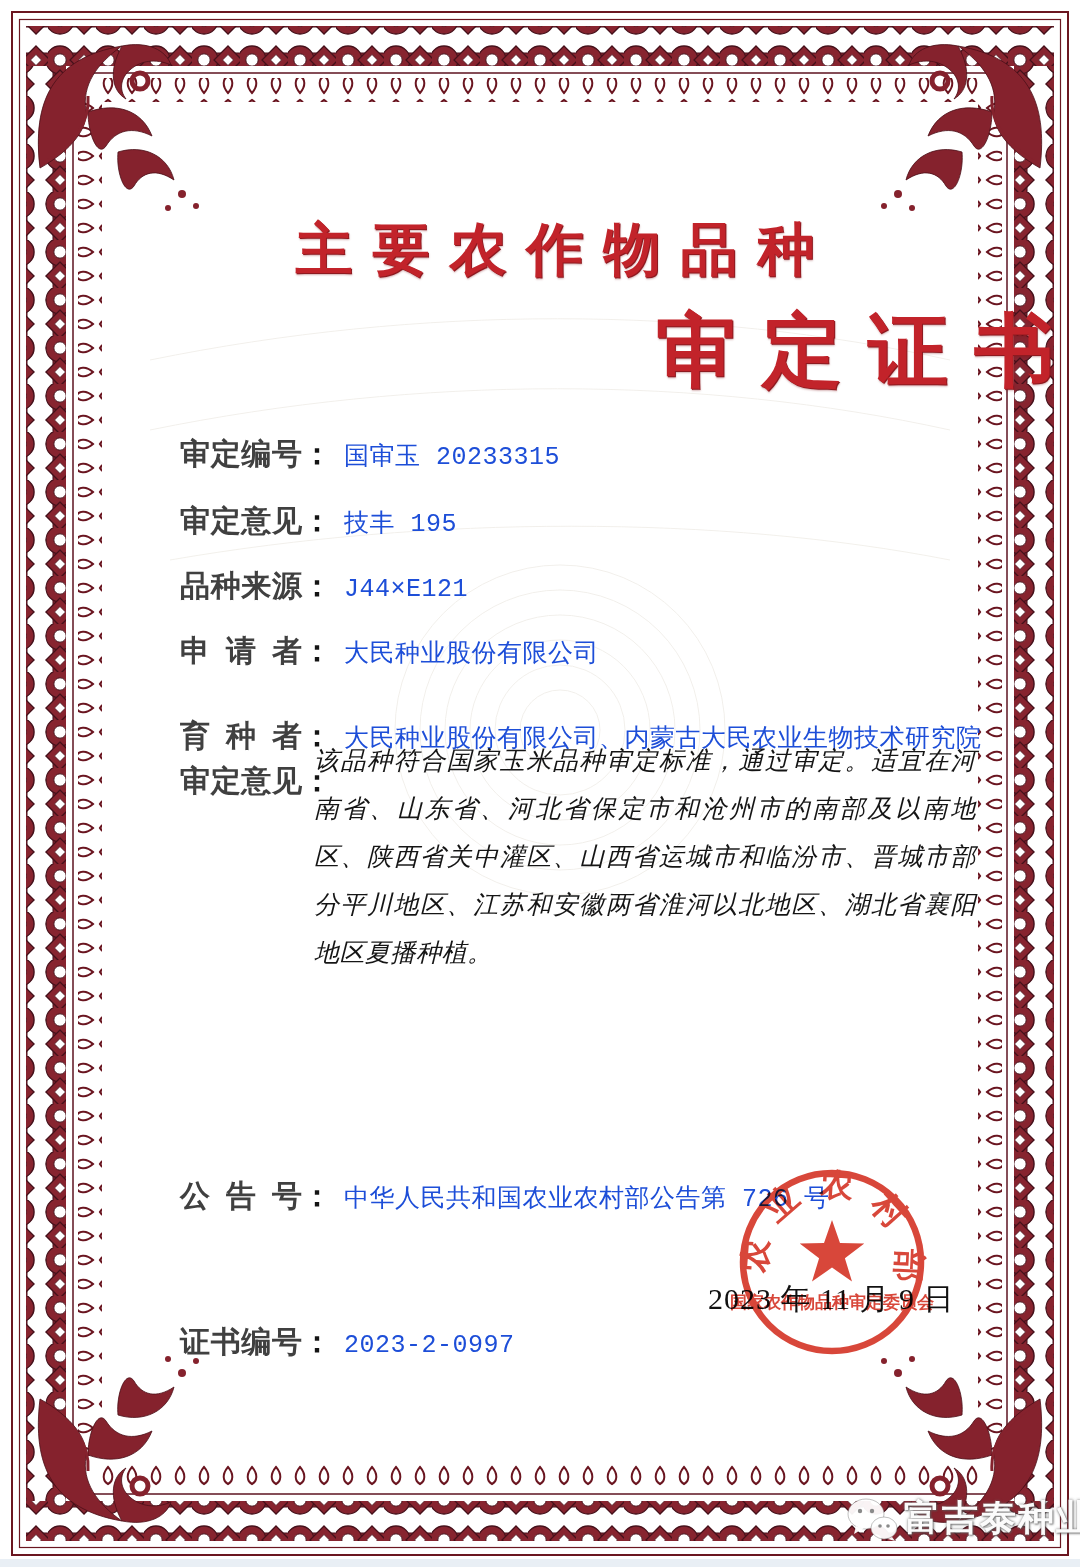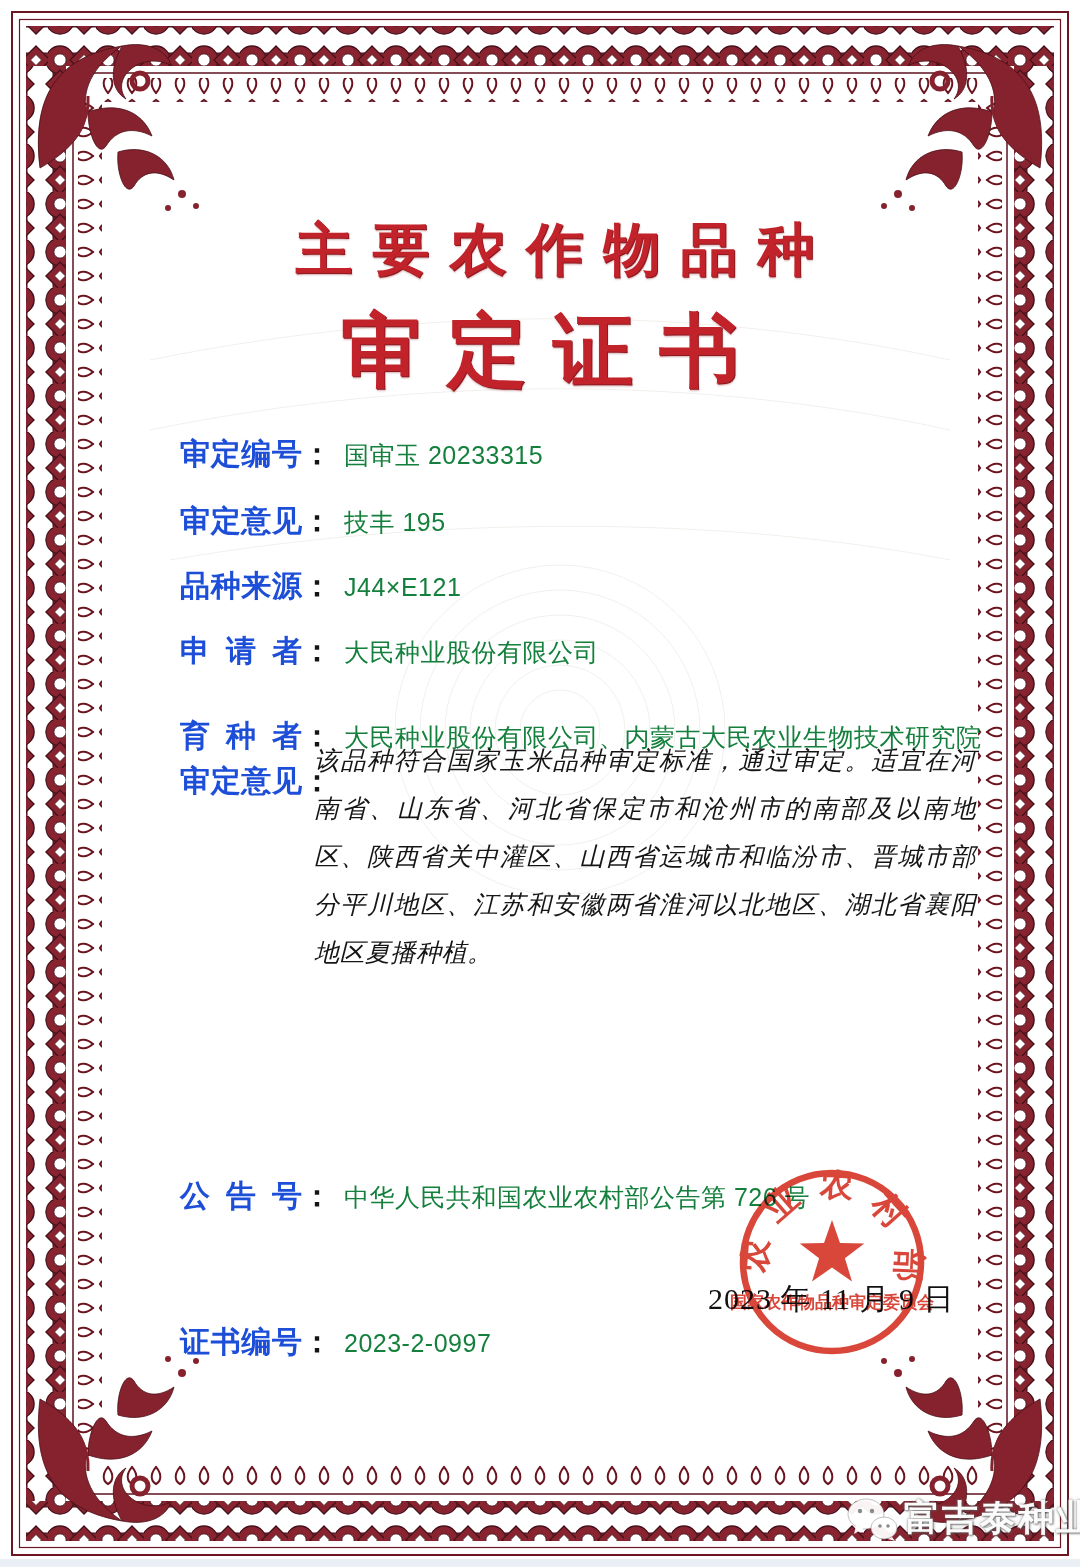--- a/index.html
+++ b/index.html
@@ -11,32 +11,32 @@
   .page{position:absolute;inset:0;}
   .frame{position:absolute;left:0;top:0;z-index:1;}
   .content{position:absolute;inset:0;z-index:2;}
   .title{
     position:absolute;left:0;width:100%;text-align:center;
     font-family:"Liberation Serif",serif;font-weight:bold;
     color:#c2232a;text-shadow:1px 1px 0 #8e1a20,1px 2px 2px rgba(130,20,25,.35);
     white-space:nowrap;
   }
   .t1{top:212px;font-size:57px;letter-spacing:20px;text-indent:20px;padding-left:15px;}
-  .t2{top:298px;font-size:80px;letter-spacing:26px;text-indent:26px;}
+  .t2{top:298px;font-size:80px;letter-spacing:26px;text-indent:26px;text-align:right;}
   .row{
     position:absolute;left:180px;display:flex;align-items:baseline;
     white-space:nowrap;color:#161616;
   }
   .lab{
     display:inline-block;width:122px;font-weight:bold;font-size:30px;
-    text-align:justify;text-align-last:justify;color:#1d4ed8;
+    text-align:justify;text-align-last:justify;color:#404040;
   }
   .colon{font-weight:bold;font-size:30px;margin-right:12px;color:#141414;}
   .val{
-    font-size:25px;font-family:Liberation Sans, sans-serif;color:#15803d;
+    font-size:25px;font-family:Liberation Mono, monospace;color:#1d4ed8;
     letter-spacing:.5px;
   }
   .opinion{
     position:absolute;left:314px;top:737px;width:662px;
     font-size:25px;line-height:48px;text-align:justify;text-justify:inter-ideograph;
     font-family:"Liberation Serif",serif;color:#151515;letter-spacing:.5px;font-style:italic;
   }
   .date{
     position:absolute;left:708px;top:1279px;font-size:30px;
     font-family:"Liberation Serif",serif;color:#111;letter-spacing:1px;

